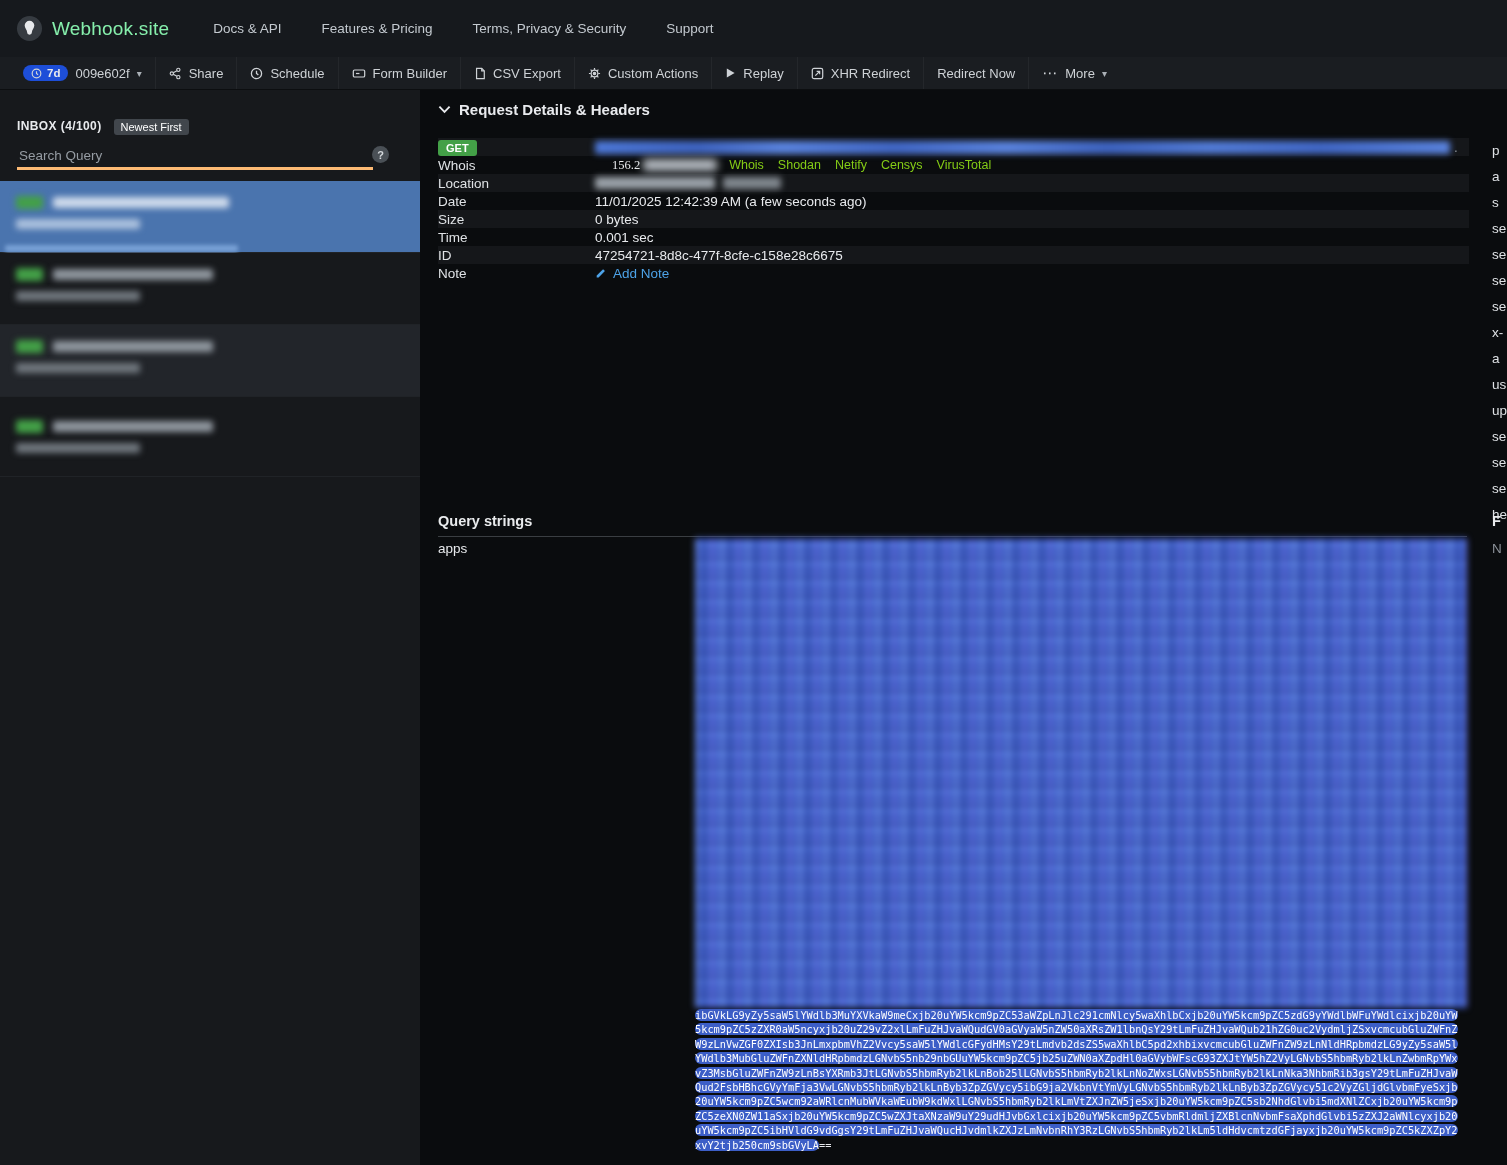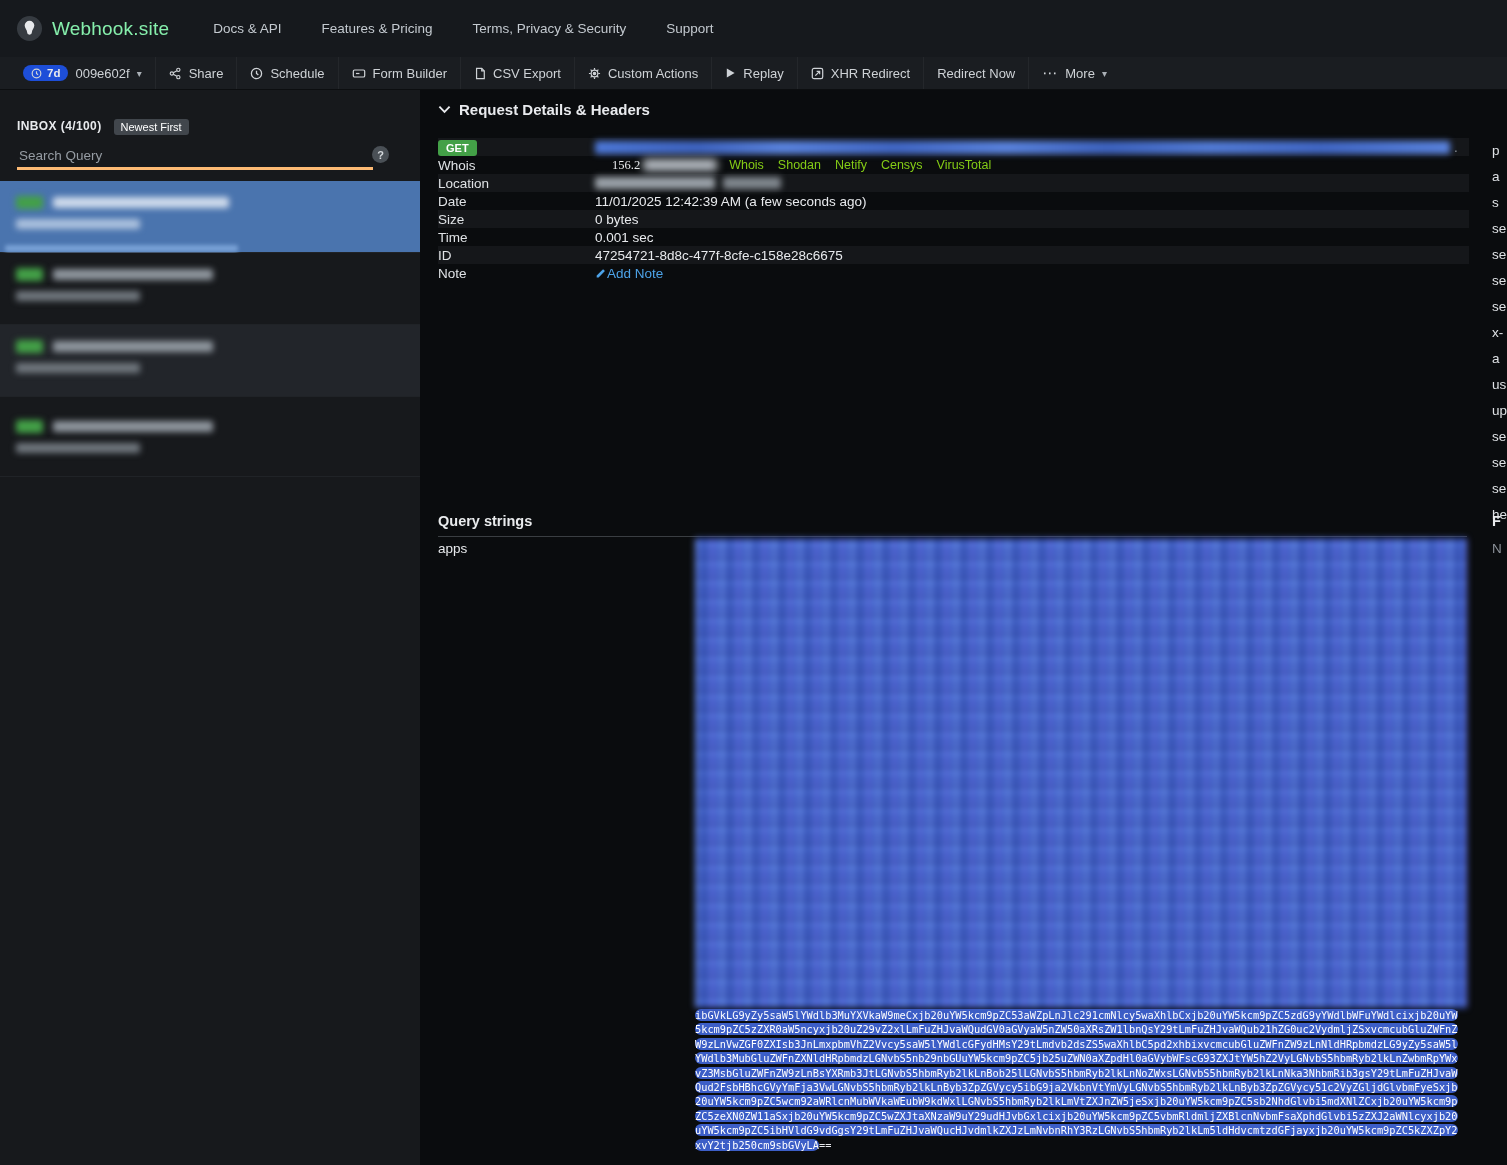--- a/index.html
+++ b/index.html
@@ -66,21 +66,21 @@
   .method-badge { background:#43a047; color:#fff; font-size:11px; font-weight:700; padding:2px 8px;
                   border-radius:3px; line-height:1.1; }
   .url-redact { width:855px; height:13px; border-radius:2px; filter:blur(3px);
     background:linear-gradient(90deg,#4d78d8 0%,#3e63c0 12%,#5a83de 22%,#4167c6 35%,#5a83de 48%,#3e63c0 60%,#527bd6 72%,#4167c6 85%,#5a83de 100%); }
   .url-dot { color:#8a9096; margin-left:4px; }
   .mono { font-family:Liberation Serif, serif; font-size:12.5px;margin-left:17px; }
   .host-redact { width:74px; height:12px; background:#b9bfc6; filter:blur(4px); margin:0 12px 0 3px; }
   .loc-redact1 { width:120px; height:12px; background:#9aa1a8; }
   .loc-redact2 { width:58px; height:12px; background:#7f868d; margin-left:8px; }
   .host-link { color:#84cc16; font-size:12.5px; margin-right:14px; cursor:pointer; text-decoration:none; }
-  .note-link { color:#4da3e8; display:flex; align-items:center; cursor:pointer; text-decoration:none; }
+  .note-link { color:#4da3e8; display:flex; align-items:center; gap:6px; cursor:pointer; text-decoration:none; }
 
   
   .qs-title { position:absolute; left:18px; top:423px; font-size:14.5px; font-weight:700; color:#e9ebed; }
   .qs-line { position:absolute; left:18px; top:446px; width:1029px; border-top:1px solid #3a3e42; }
   .qs-key { position:absolute; left:18px; top:451px; font-size:13.5px; color:#e8eaed; }
   .qs-value { position:absolute; left:275px; top:448px; width:772px; }
   .qs-blur { width:772px; height:470px; filter:blur(3px); border-radius:1px;
     background:
       repeating-linear-gradient(90deg, rgba(255,255,255,.22) 0 2px, rgba(255,255,255,0) 2px 7px,
         rgba(30,40,120,.35) 7px 11px, rgba(255,255,255,0) 11px 16px,

